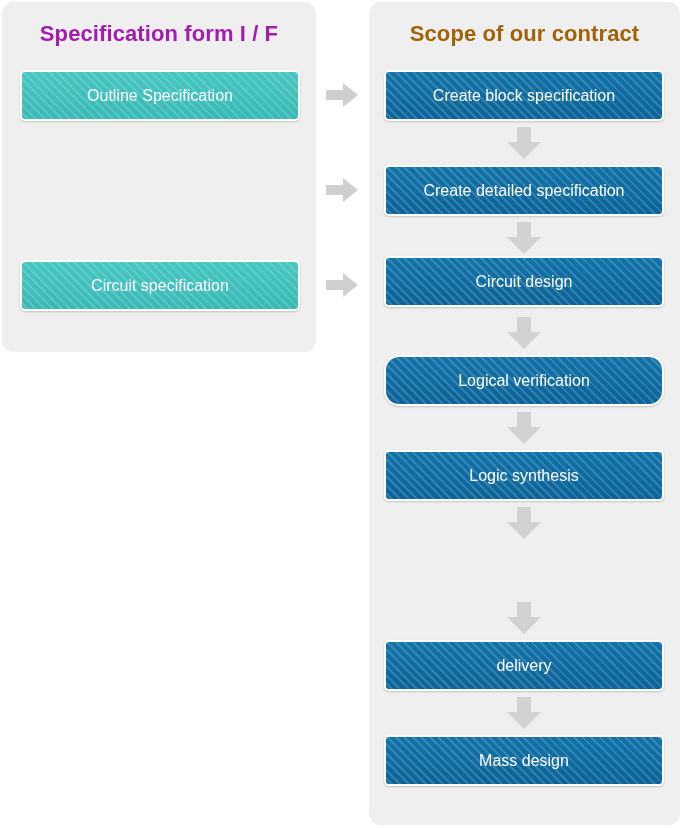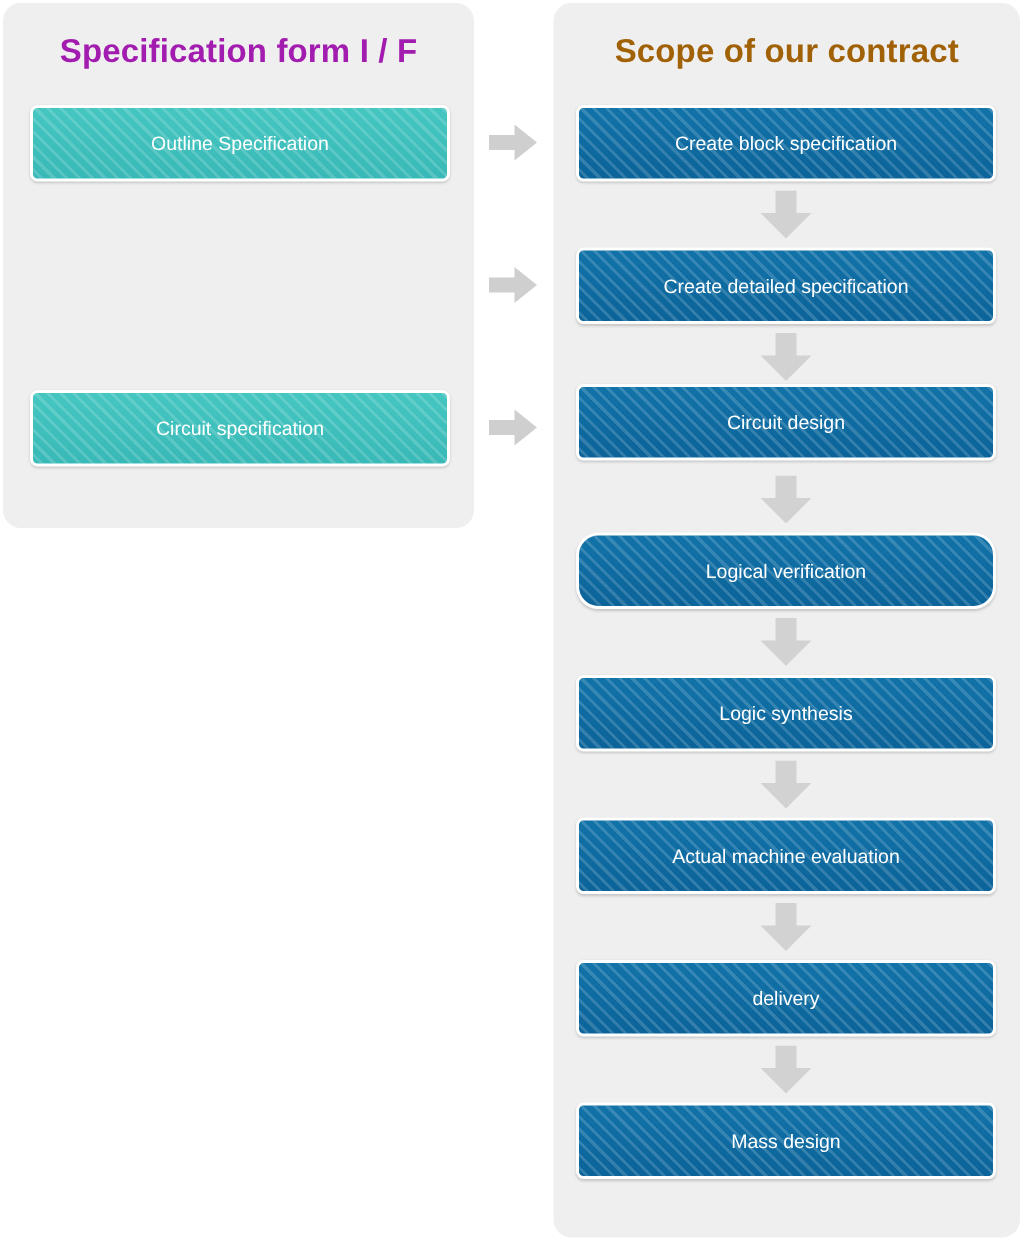--- a/index.html
+++ b/index.html
@@ -61,21 +61,21 @@
   .node {
     position: absolute;
     box-sizing: border-box;
     border-radius: 5px;
     border: 2px solid #ffffff;
     display: flex;
     align-items: center;
     justify-content: center;
     text-align: left;
     color: #ffffff;
-    font-size: 13px;
+    font-size: 16px;
     line-height: 21px;
     padding: 0 8px;
     box-shadow: 0 1px 2px rgba(0,0,0,0.18);
     overflow: hidden;
   }
   .node .label { position: relative; z-index: 2; display: block; }
 
   
   .node::after {
     content: "";
@@ -195,23 +195,20 @@
 
   <div class="node blue col-right h-node" style="top: 450px;">
     <span class="label">Logic synthesis</span>
   </div>
   <div class="arrow-down" style="left: 507px; top: 507px;">
     <svg viewBox="0 0 34 32" aria-hidden="true">
       <polygon points="10,0 24,0 24,15 34,15 17,32 0,15 10,15" fill="currentColor"></polygon>
     </svg>
   </div>
 
-  <div class="node blue col-right h-node" style="top: 545px;">
-    <span class="label">Actual machine evaluation</span>
-  </div>
   <div class="arrow-down" style="left: 507px; top: 602px;">
     <svg viewBox="0 0 34 32" aria-hidden="true">
       <polygon points="10,0 24,0 24,15 34,15 17,32 0,15 10,15" fill="currentColor"></polygon>
     </svg>
   </div>
 
   <div class="node blue col-right h-node" style="top: 640px;">
     <span class="label">delivery</span>
   </div>
   <div class="arrow-down" style="left: 507px; top: 697px;">

